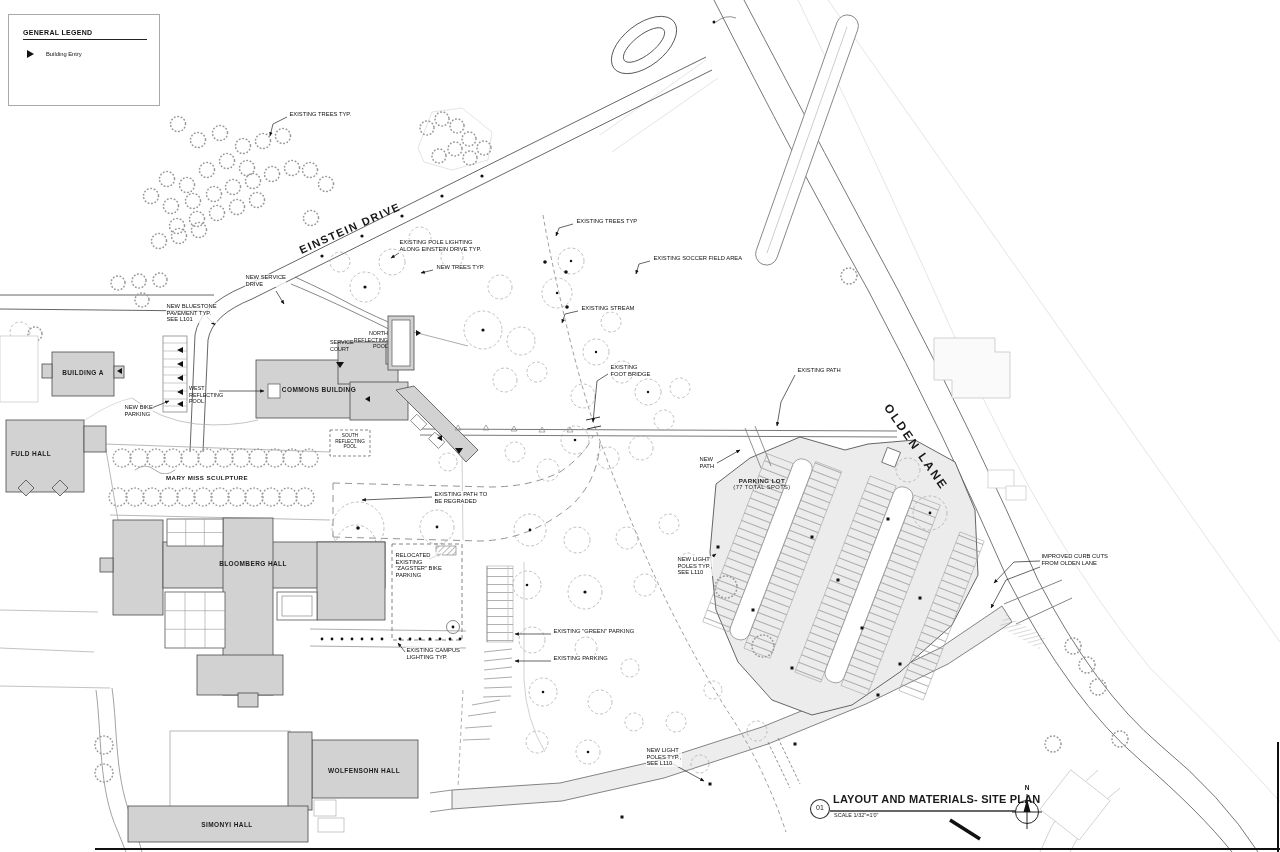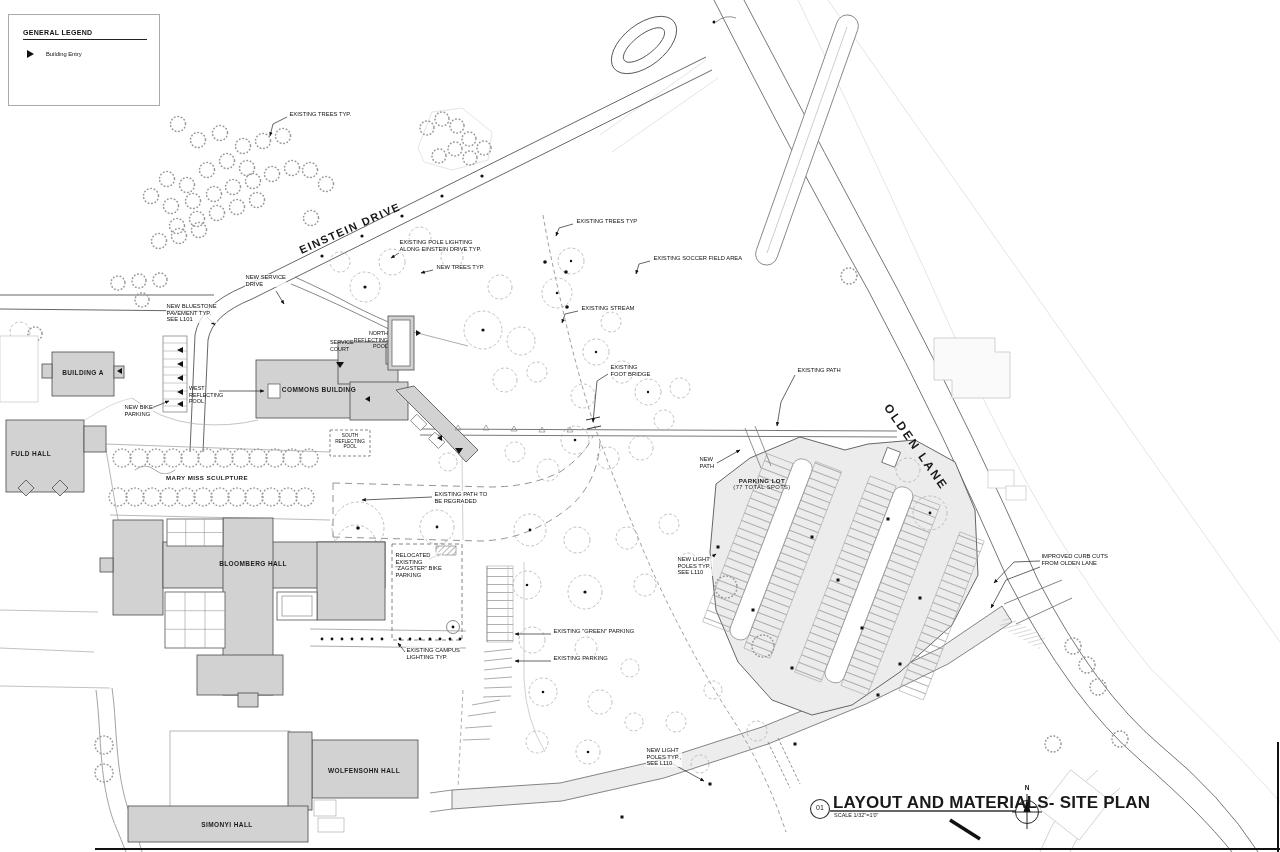--- a/index.html
+++ b/index.html
@@ -16,21 +16,21 @@
   #einstein-label{font-size:11px;letter-spacing:1.6px;transform:rotate(-24deg);}
   #olden-label{font-size:12px;letter-spacing:2.4px;transform:rotate(55deg);}
   #legend{position:absolute;left:8px;top:14px;width:150px;height:90px;border:1px solid #aaa;background:#fff;}
   #legend .ttl{margin:14px 12px 0 14px;font-size:7px;font-weight:bold;letter-spacing:.3px;
                border-bottom:1.6px solid #222;padding-bottom:3px;color:#111;}
   #legend .row{display:flex;align-items:center;margin:10px 0 0 18px;}
   #legend .tri{width:0;height:0;border-left:7px solid #111;border-top:4.5px solid transparent;
                border-bottom:4.5px solid transparent;margin-right:12px;}
   #legend .itm{font-size:5.8px;color:#111;}
   .pool-lbl{position:absolute;font-size:5.4px;line-height:1.22;color:#111;}
-  #titleblock-title{position:absolute;left:833px;top:793px;font-size:17px;font-weight:bold;
+  #titleblock-title{position:absolute;left:833px;top:793px;font-size:11px;font-weight:bold;
         letter-spacing:.2px;color:#1a1a1a;white-space:nowrap;}
   #titleblock-scale{position:absolute;left:834px;top:812px;font-size:5.5px;color:#222;}
   #sheet-number{position:absolute;left:810px;top:804px;width:20px;text-align:center;font-size:7px;color:#222;}
   #north-n{position:absolute;left:1022px;top:784px;width:10px;text-align:center;font-size:6.5px;
            font-weight:bold;color:#111;}
 </style>
 </head>
 <body>
 
 <div id="canvas">

